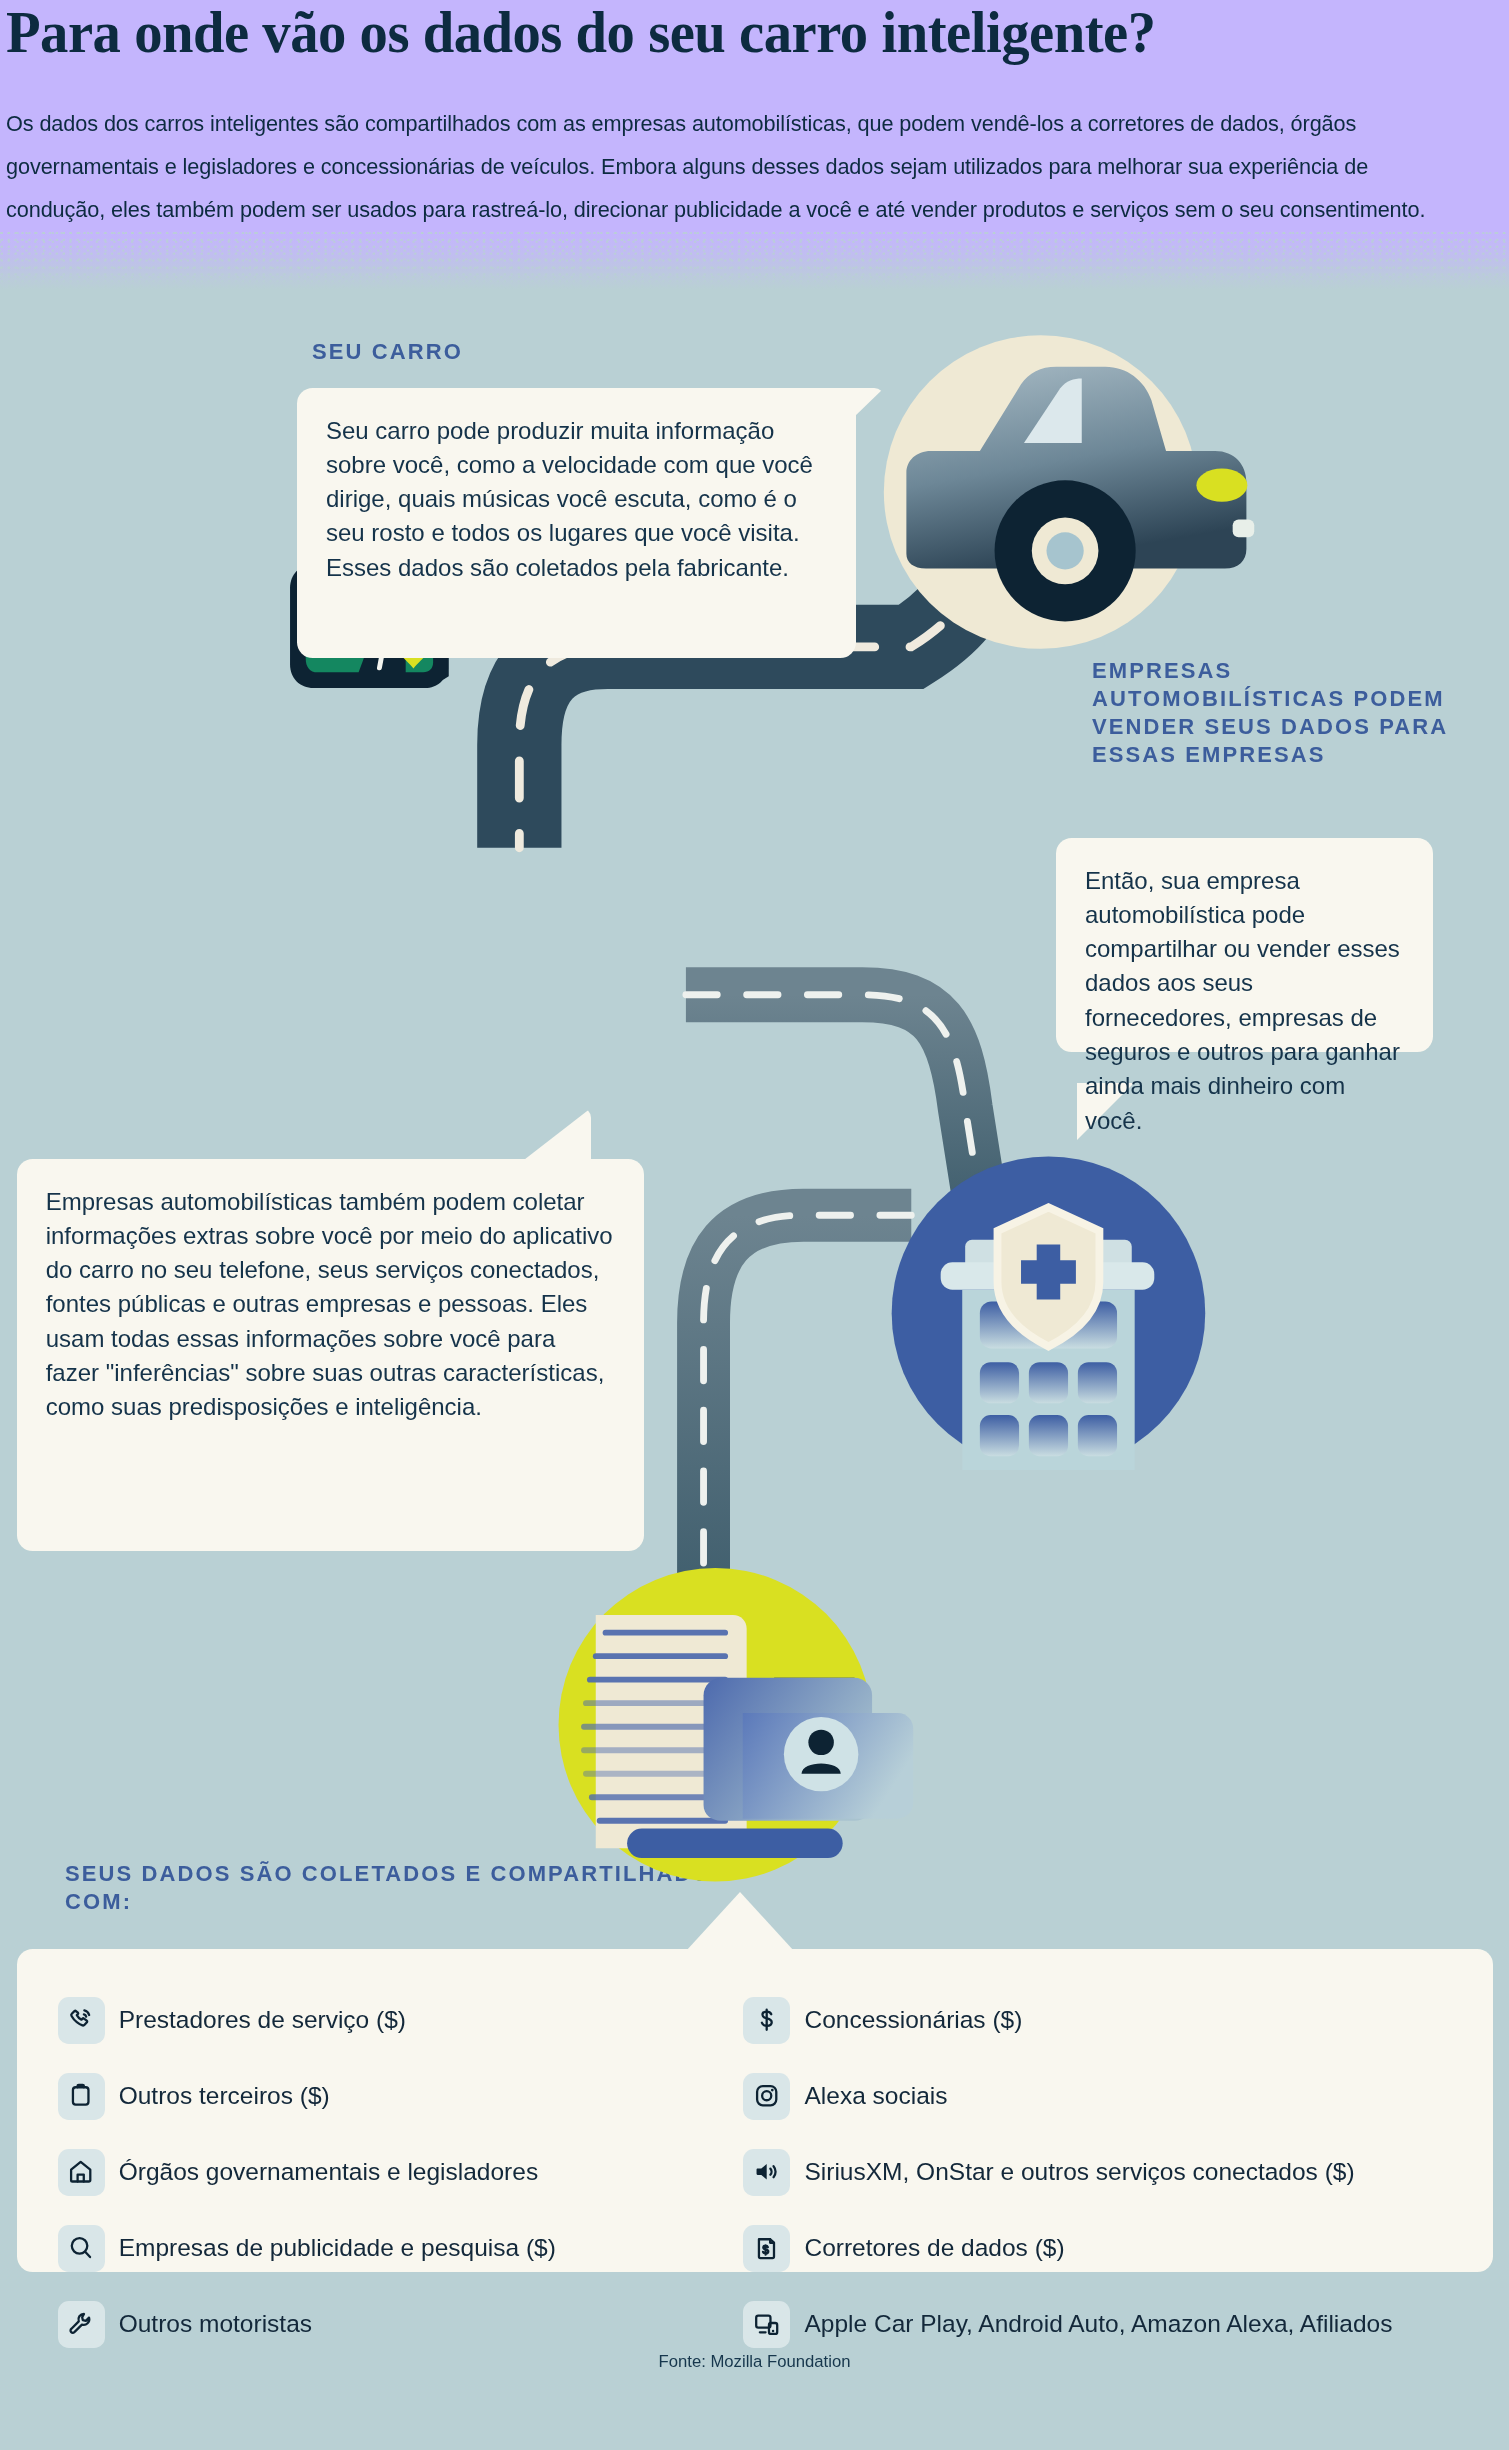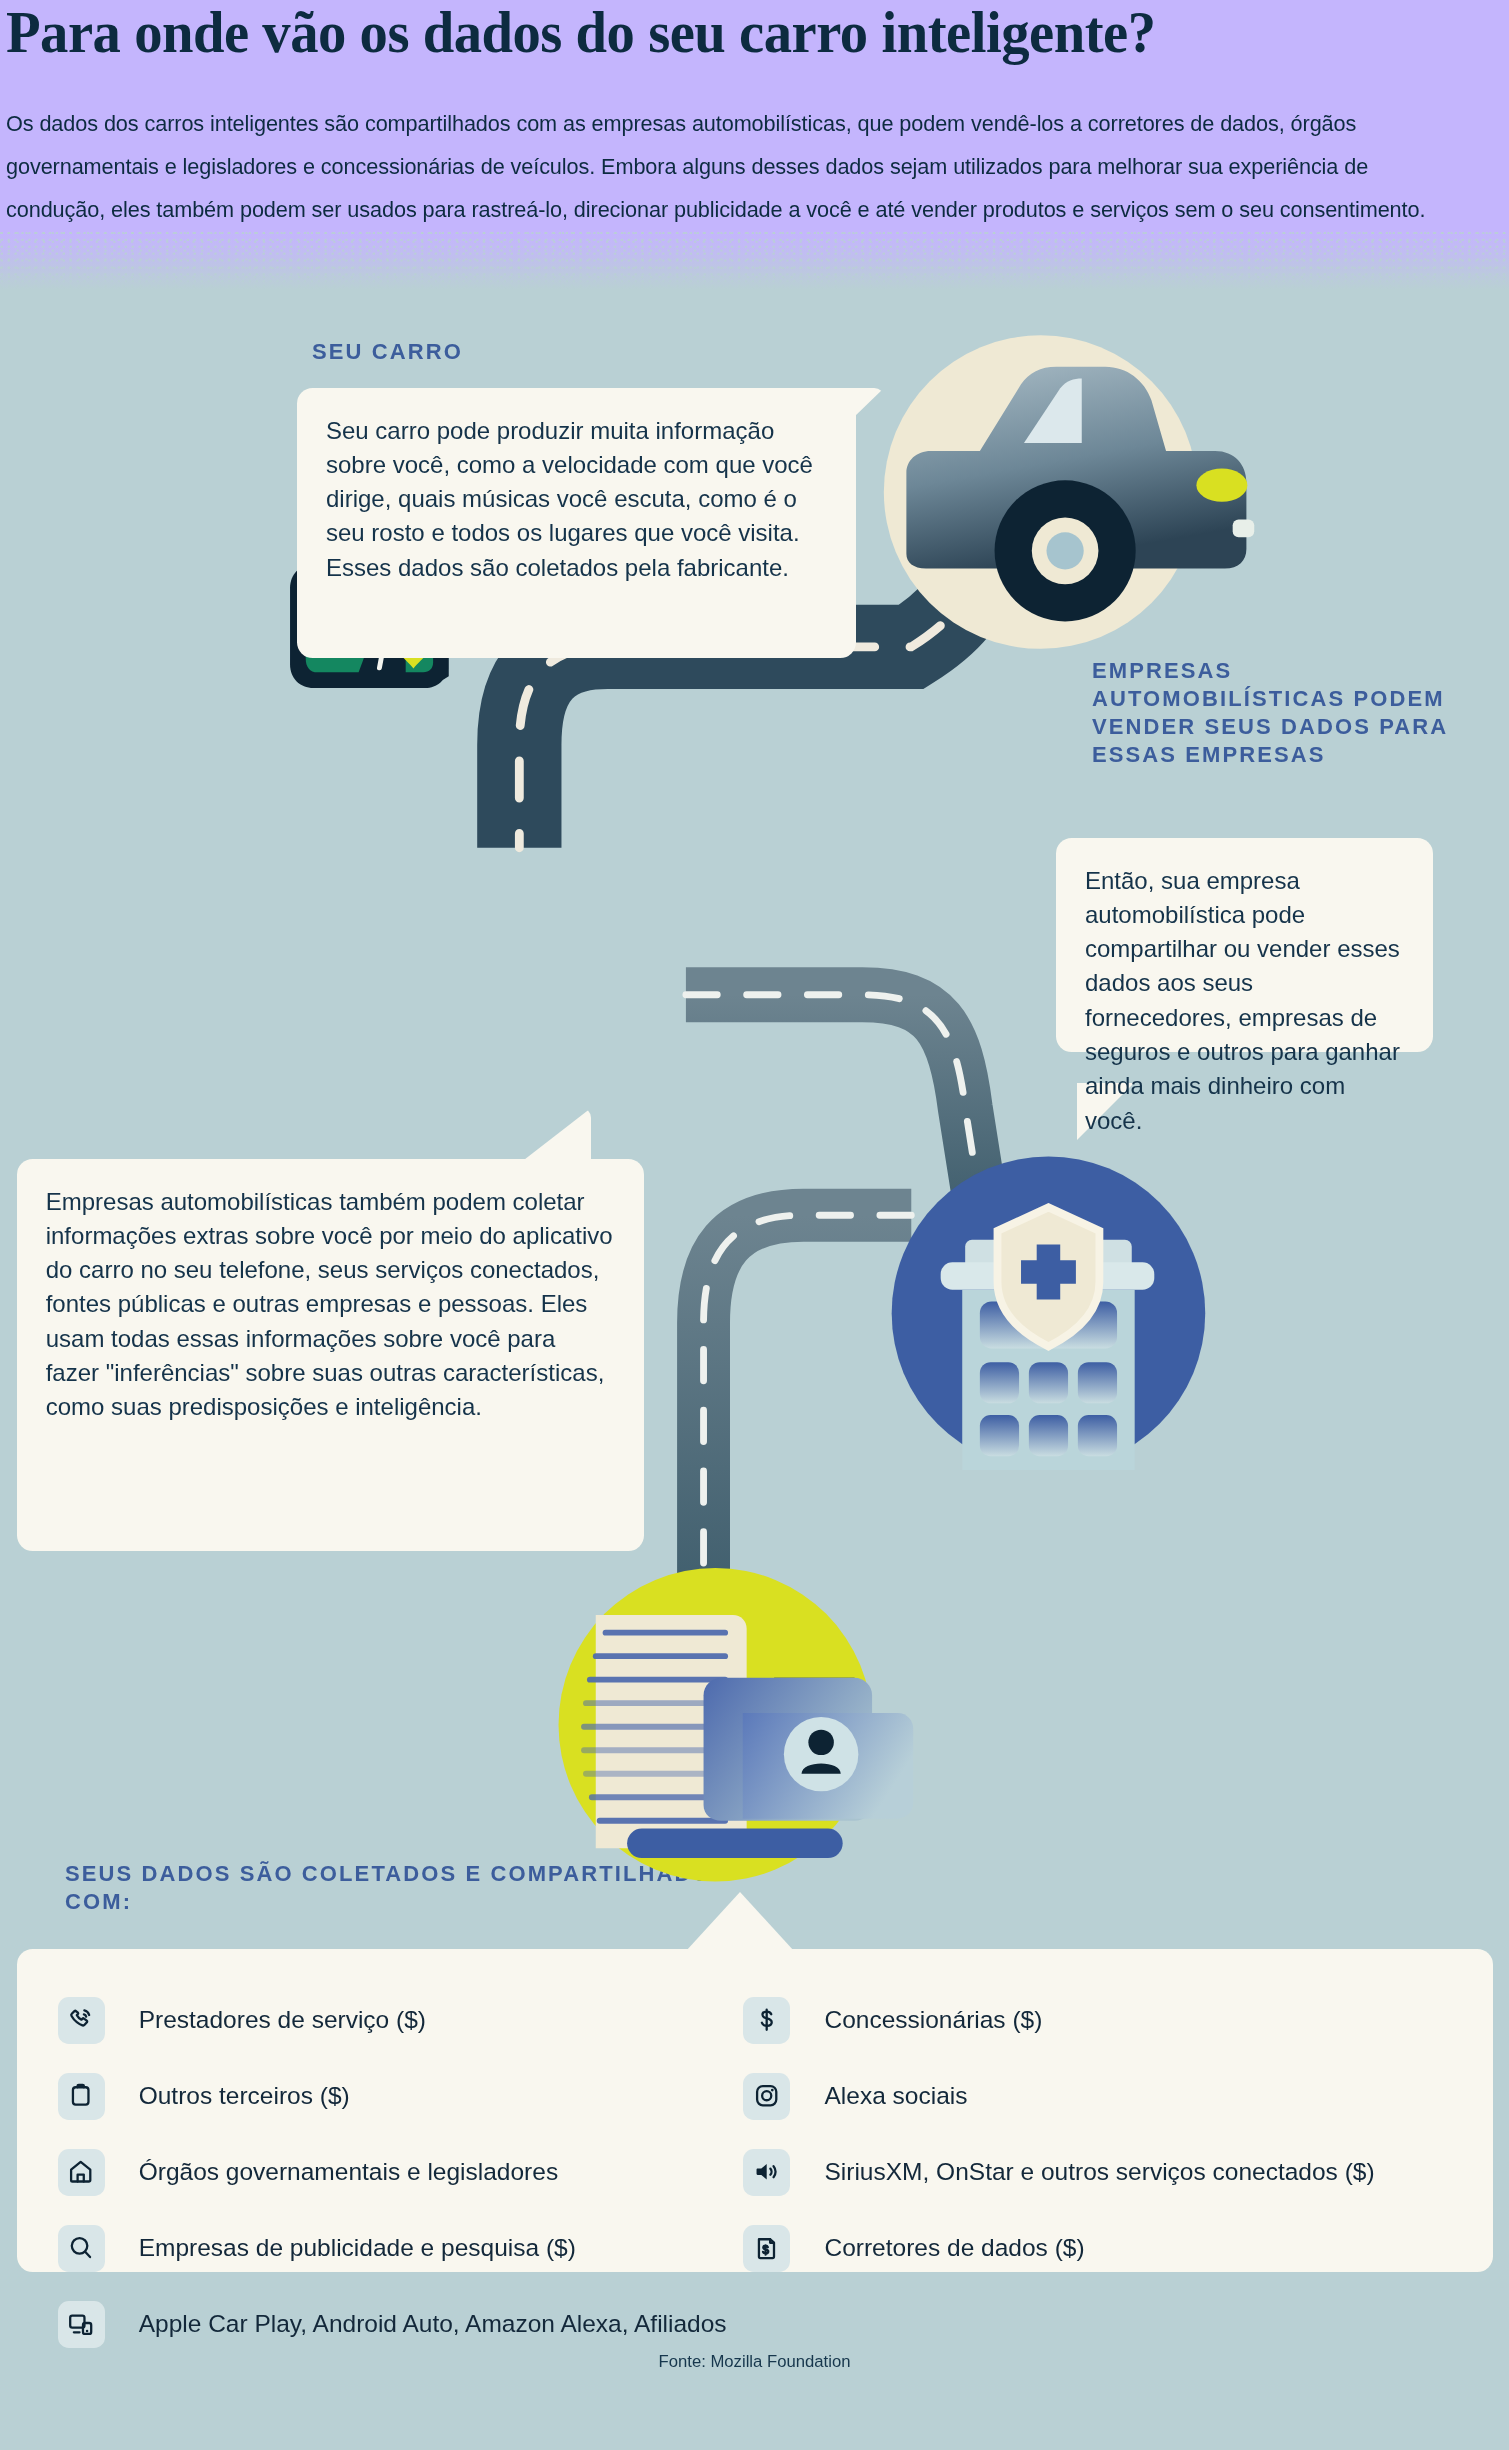--- a/index.html
+++ b/index.html
@@ -151,21 +151,21 @@
     padding: 33px 41px 0 41px;
     display: grid;
     grid-template-columns: 676px 1fr;
     grid-auto-rows: 76px;
     column-gap: 9.8px;
     z-index: 15;
   }
   .shared-item {
     display: flex;
     align-items: center;
-    gap: 34px;
+    gap: 14px;
   }
   .ico-tile {
     width: 47px; height: 47px;
     flex: 0 0 47px;
     background: #d9e6e8;
     border-radius: 10.8px;
     display: flex;
     align-items: center;
     justify-content: center;
   }
@@ -485,20 +485,28 @@
             <path stroke="#0d2333" stroke-width="2" fill="none" stroke-linecap="round" stroke-linejoin="round" d="M5.2 4.6h9.9l3.3 3v12.2c0 .7-.6 1.3-1.3 1.3H6.4c-.7 0-1.2-.6-1.2-1.3Z"></path>
             <path stroke="#0d2333" stroke-width="2" fill="none" stroke-linecap="round" stroke-linejoin="round" d="M15 4.6v3.1h3.2"></path>
             <path stroke="#0d2333" stroke-width="2" fill="none" stroke-linecap="round" stroke-linejoin="round" d="M11 9.9v8.2M13 11.6c-.3-.8-1-1.3-2-1.3-1.2 0-2 .6-2 1.5 0 1 .8 1.4 2.1 1.7 1.4.3 2.3.8 2.3 1.8 0 1-.9 1.7-2.3 1.7-1.2 0-2-.5-2.3-1.4"></path>
           </svg>
         </span>
         <span class="shared-text">Corretores de dados ($)</span>
       </div>
       <div class="shared-item">
         <span class="ico-tile">
           <svg width="27.4" height="27.4" viewBox="0 0 24 24">
+            <path stroke="#0d2333" stroke-width="2" fill="none" stroke-linecap="round" stroke-linejoin="round" d="M14.9 3.4a4.9 4.9 0 0 0-4.6 6.6L3.9 16.4a2 2 0 1 0 2.8 2.8l6.4-6.4a4.9 4.9 0 0 0 6.2-6.1l-2.8 2.8-2.6-.6-.6-2.6Z"></path>
+          </svg>
+        </span>
+        <span class="shared-text">Outros motoristas</span>
+      </div>
+      <div class="shared-item">
+        <span class="ico-tile">
+          <svg width="27.4" height="27.4" viewBox="0 0 24 24">
             <rect stroke="#0d2333" stroke-width="2" fill="none" stroke-linecap="round" stroke-linejoin="round" x="2.8" y="5" width="12.5" height="10.4" rx="1.8"></rect>
             <rect stroke="#0d2333" stroke-width="2" fill="none" stroke-linecap="round" stroke-linejoin="round" x="14" y="11.4" width="7.2" height="9.6" rx="1.8"></rect>
             <path stroke="#0d2333" stroke-width="2" fill="none" stroke-linecap="round" stroke-linejoin="round" d="M6 19.6h5"></path>
             <circle cx="17.6" cy="18.3" r="1.1" fill="#0d2333"></circle>
           </svg>
         </span>
         <span class="shared-text">Apple Car Play, Android Auto, Amazon Alexa, Afiliados</span>
       </div>
     </div>
 

